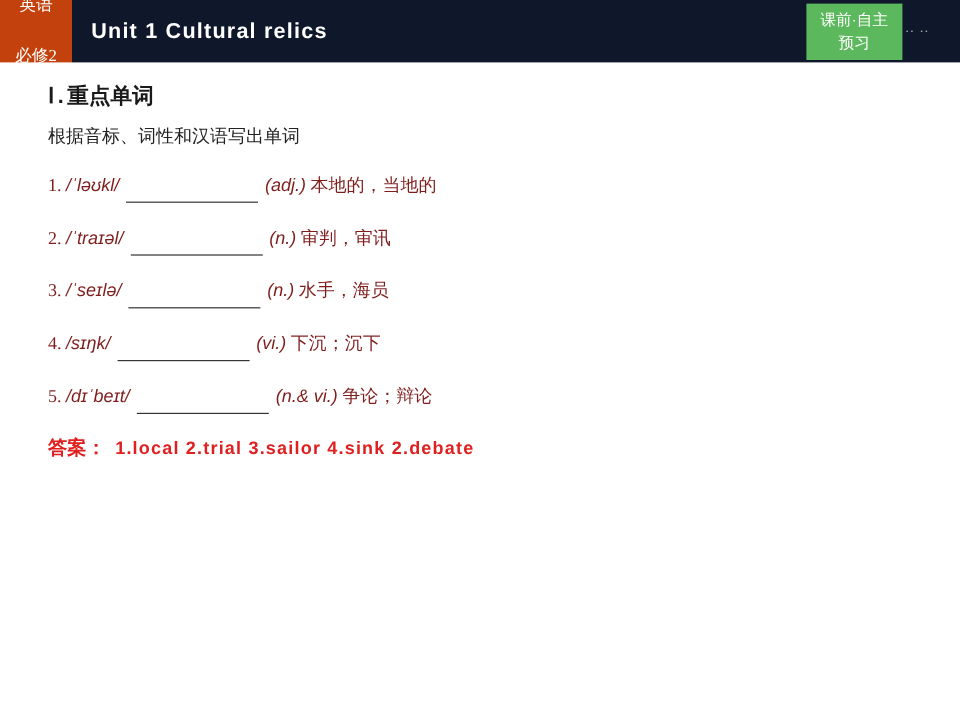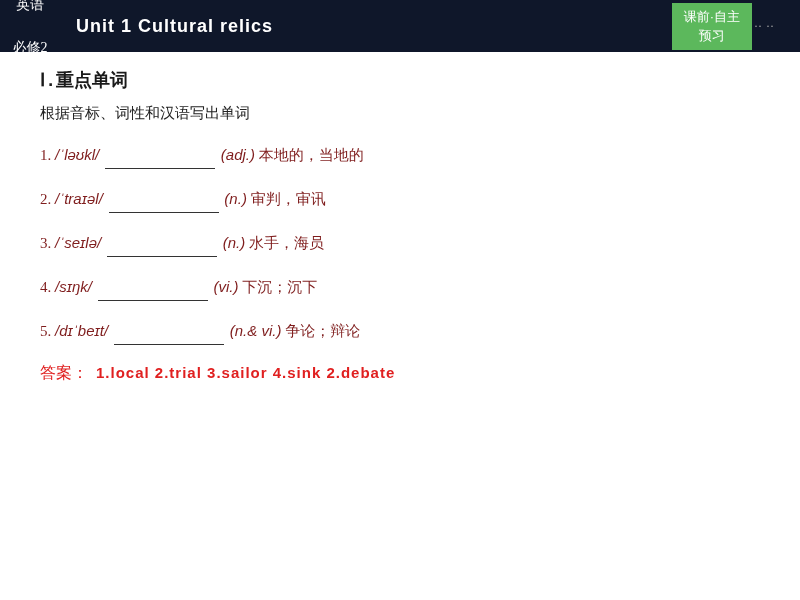--- a/index.html
+++ b/index.html
@@ -21,21 +21,21 @@
       align-items: stretch;
       height: 52px;
       background: #fff;
     }
 
     .subject-tag {
       display: flex;
       flex-direction: column;
       align-items: center;
       justify-content: center;
-      background: #0f172a;
+      background: #c2410c;
       color: #fff;
       font-size: 14px;
       padding: 4px 12px;
       min-width: 60px;
       line-height: 1.4;
       gap: 23px;
     }
 
     .title-bar {
       flex: 1;
@@ -133,21 +133,21 @@
     .answer-row {
       margin-top: 18px;
       display: flex;
       align-items: baseline;
       gap: 8px;
       font-size: 15px;
     }
 
     .answer-label {
       color: #e02020;
-      font-weight: normal;
+      font-weight: bold;
       font-size: 16px;
       font-family: "SimSun", serif;
     }
 
     .answer-content {
       color: #e02020;
       font-weight: bold;
       font-family: Arial, sans-serif;
       font-size: 15px;
       letter-spacing: 1px;

